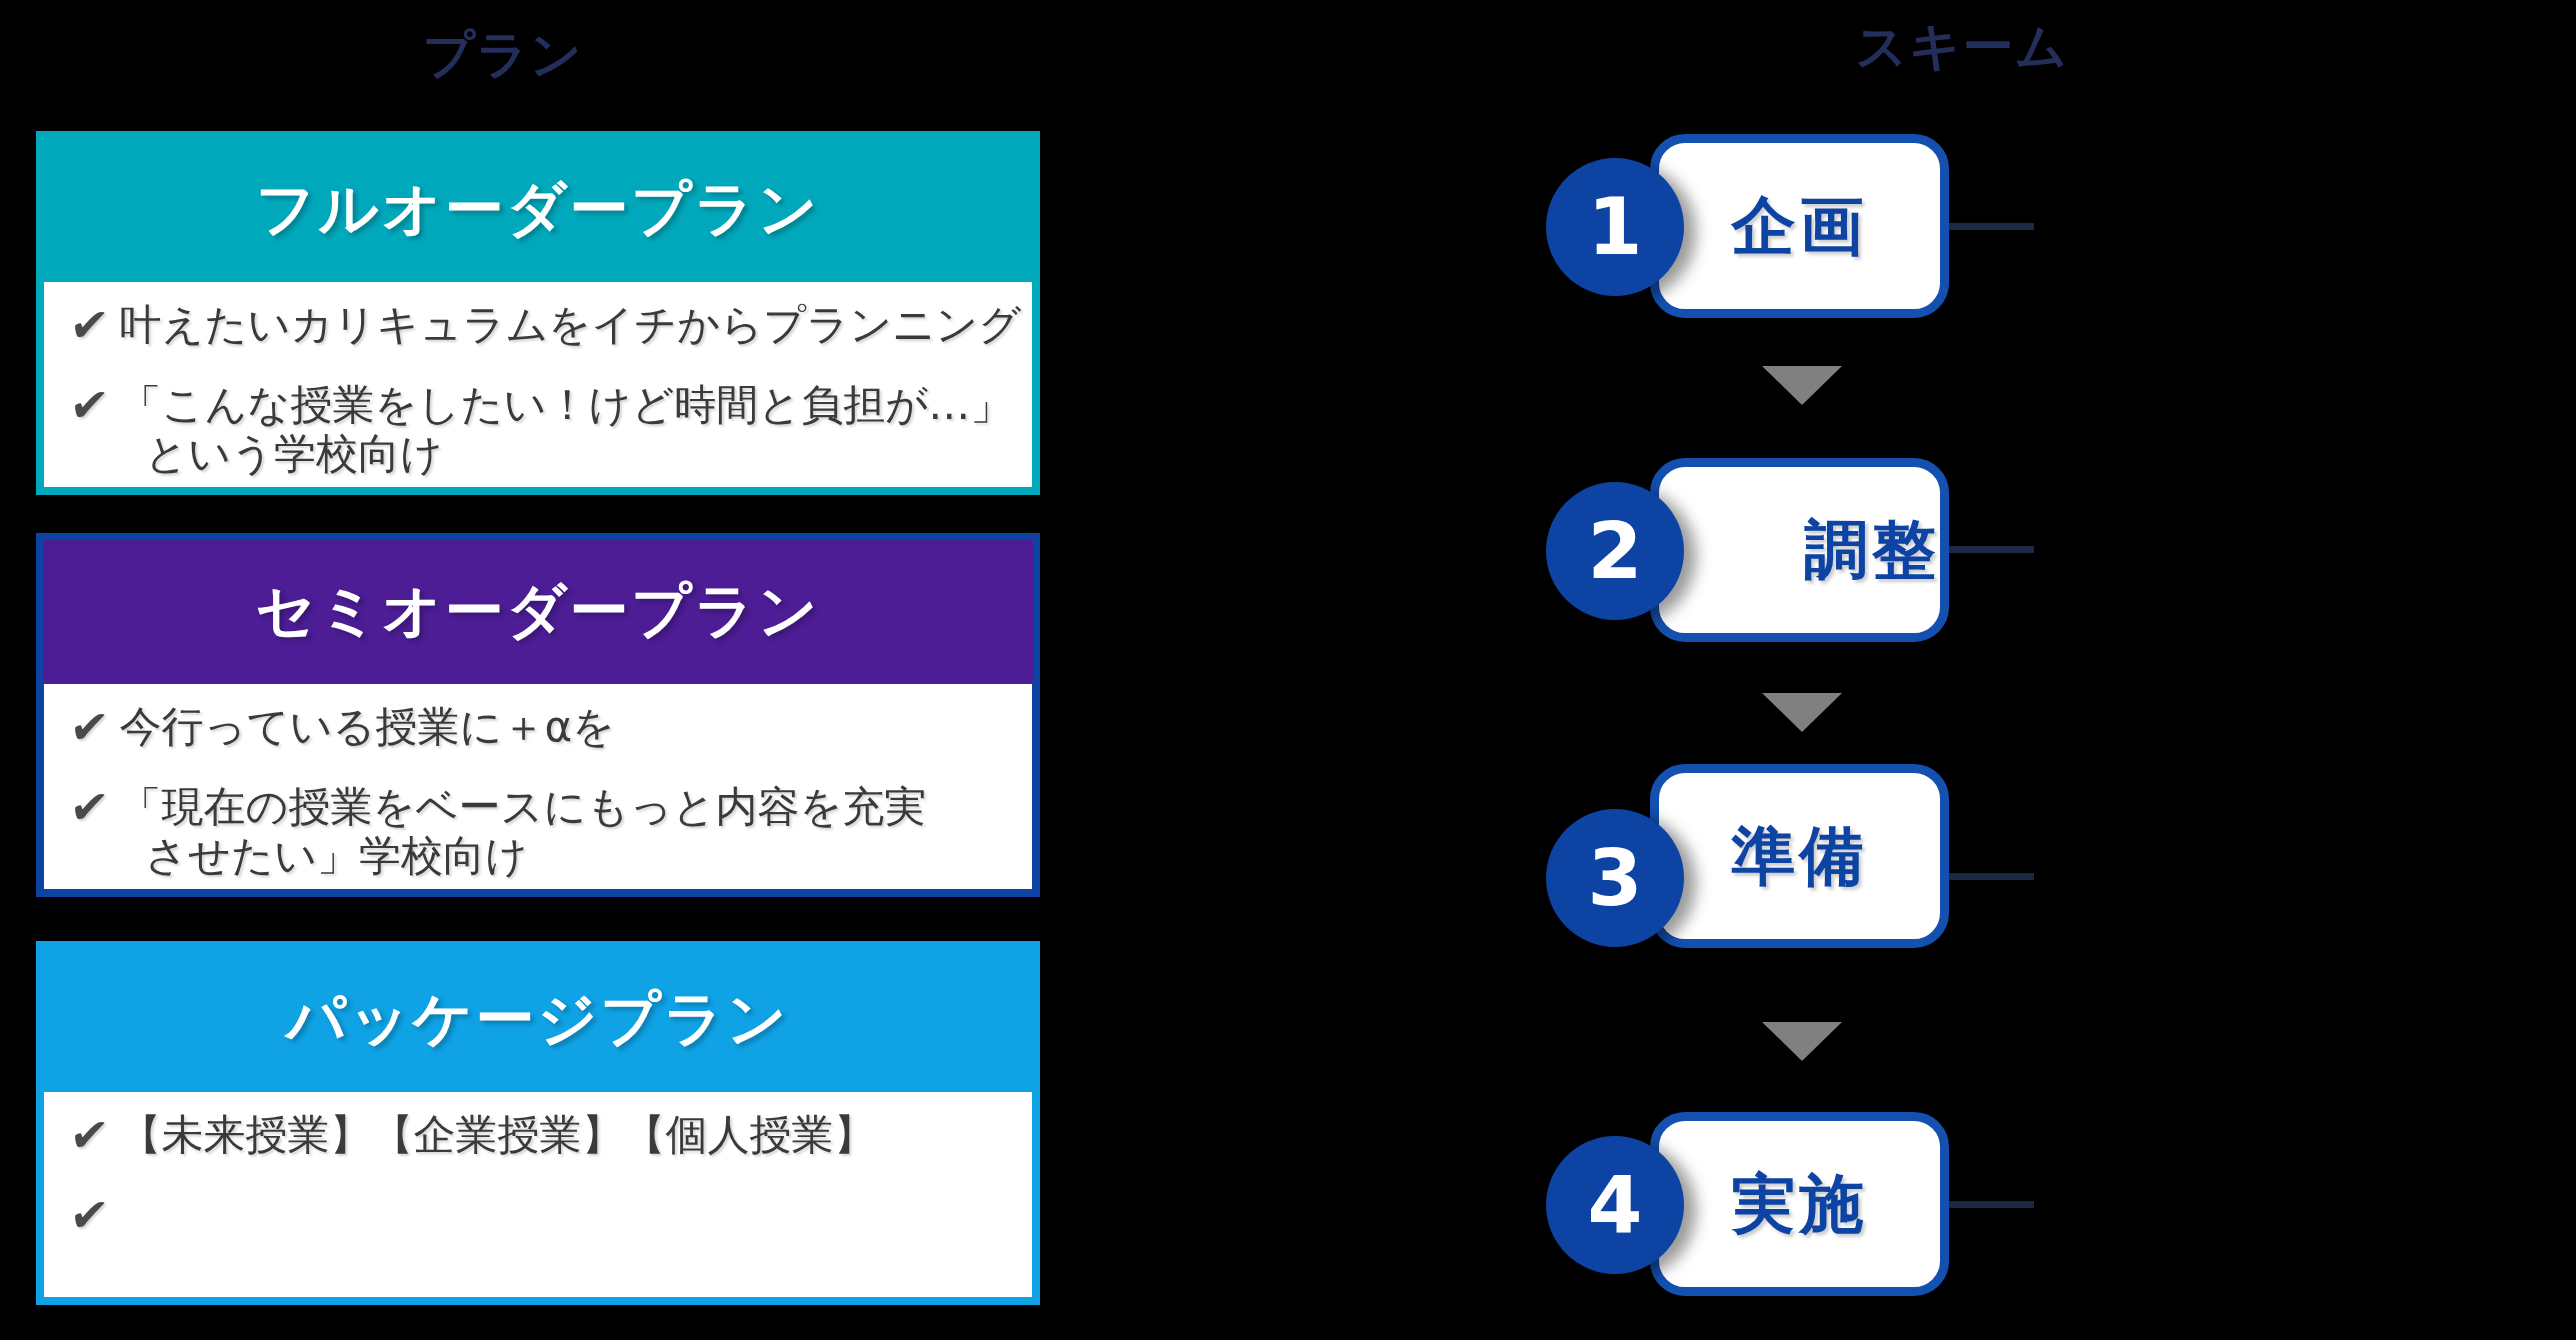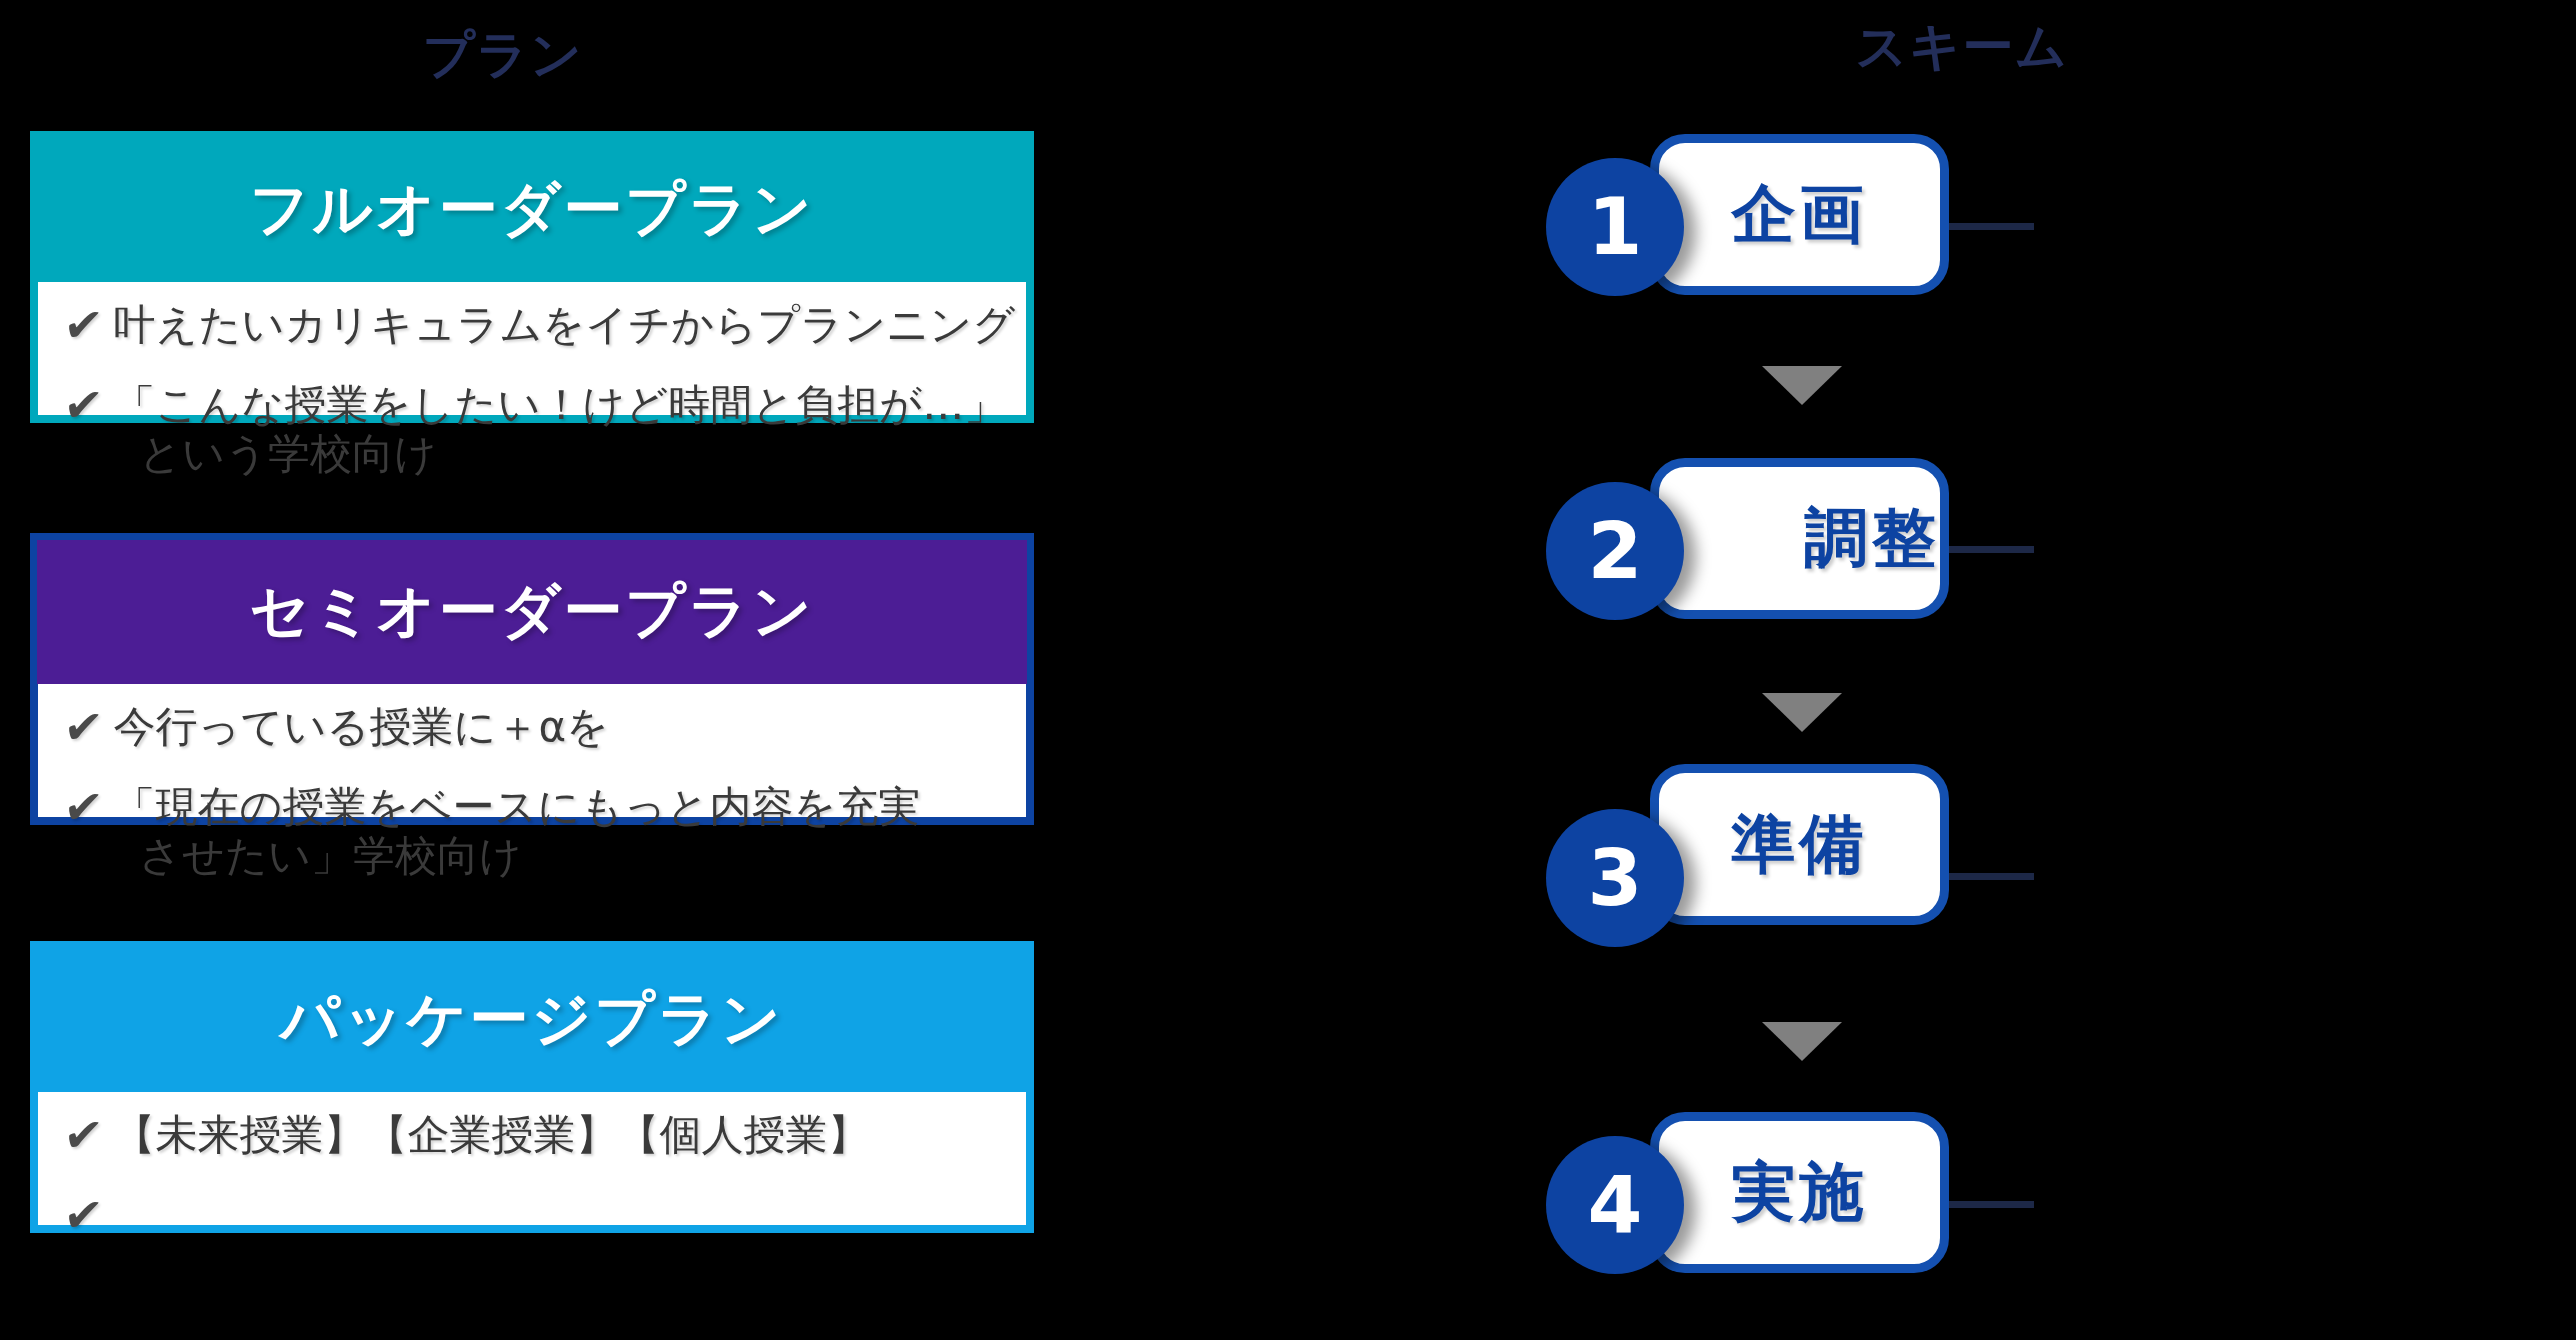--- a/index.html
+++ b/index.html
@@ -9,21 +9,21 @@
   }
   
   .col-title{
     position:absolute;font-size:51px;font-weight:bold;color:#232e5a;
     text-align:center;line-height:1.1;letter-spacing:1.3px;
   }
   .col-title.left{left:13.4px;width:979px;top:27px;}
   .col-title.right{left:1677px;width:570px;top:19px;}
   
   .plan-card{
-    position:absolute;left:30px;width:1004px;height:292px;
+    position:absolute;left:36px;width:1004px;height:364px;
     background:#fff;box-sizing:border-box;border:8px solid #000;
   }
   .plan-card.p0{top:131px;border-color:#00a8bc;}
   .plan-card.p1{top:533px;border-color:#0d43a2;}
   .plan-card.p2{top:941px;border-color:#0fa3e6;}
   .plan-header{
     height:144px;margin:-0.7px;display:flex;align-items:center;justify-content:center;
     font-size:59px;font-weight:bold;color:#fff;letter-spacing:2.7px;
     text-shadow:3.4px 3.4px 5.4px rgba(0,0,0,0.25);
   }
@@ -37,21 +37,21 @@
     text-shadow:2px 2px 2.7px rgba(0,0,0,0.18);white-space:nowrap;
   }
   .check{
     width:50px;flex:none;font-size:46px;line-height:52px;color:#4a4a4a;
     transform:skewX(-6deg);
   }
   .item-lines{flex:1;min-width:0;}
   .item-lines .cont{text-indent:25.5px;font-family:Liberation Mono, monospace;}
   
   .step-card{
-    position:absolute;left:1650px;width:299px;height:161px;box-sizing:border-box;
+    position:absolute;left:1650px;width:299px;height:184px;box-sizing:border-box;
     background:#fff;border:9.4px solid #1450b0;border-radius:35px;
     display:flex;align-items:center;justify-content:center;z-index:2;
   }
   .step-card.s0{top:134px;} .step-card.s1{top:458px;justify-content:flex-end;}
   .step-card.s2{top:764px;} .step-card.s3{top:1112px;}
   .step-label{
     font-size:64px;font-weight:bold;color:#0d43a2;letter-spacing:4px;
     text-shadow:2.7px 2.7px 3.4px rgba(0,0,0,0.2);
   }
   .step-circle{

